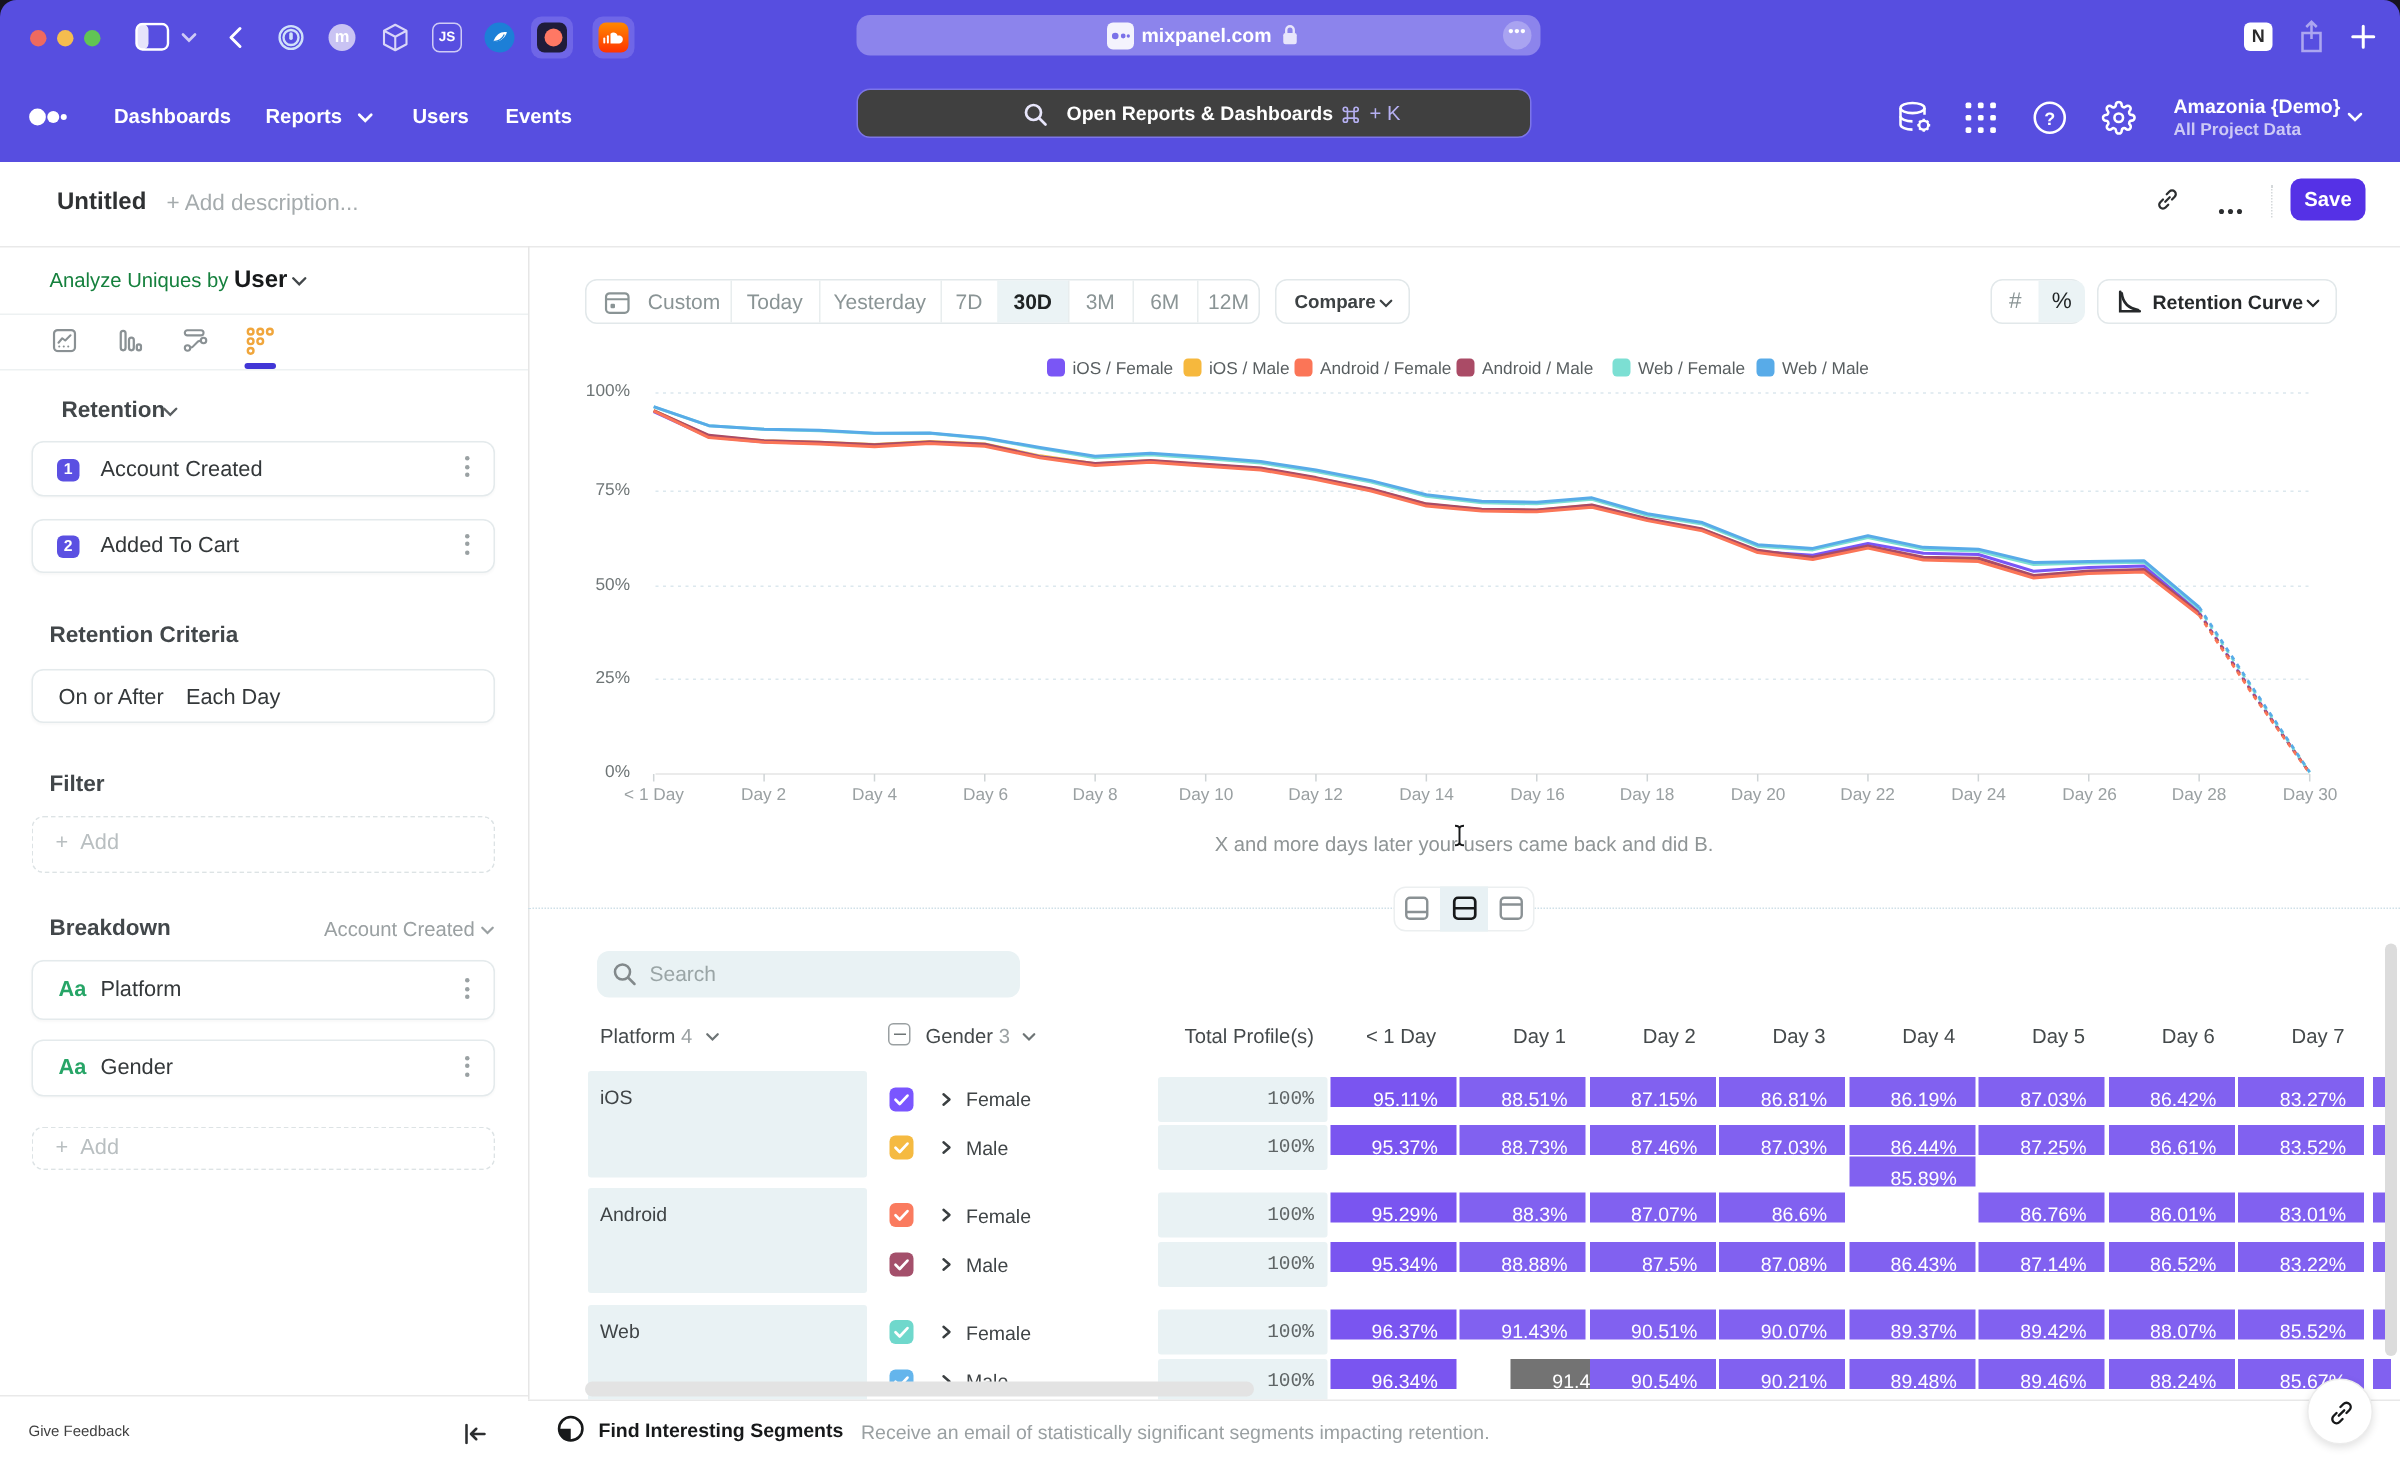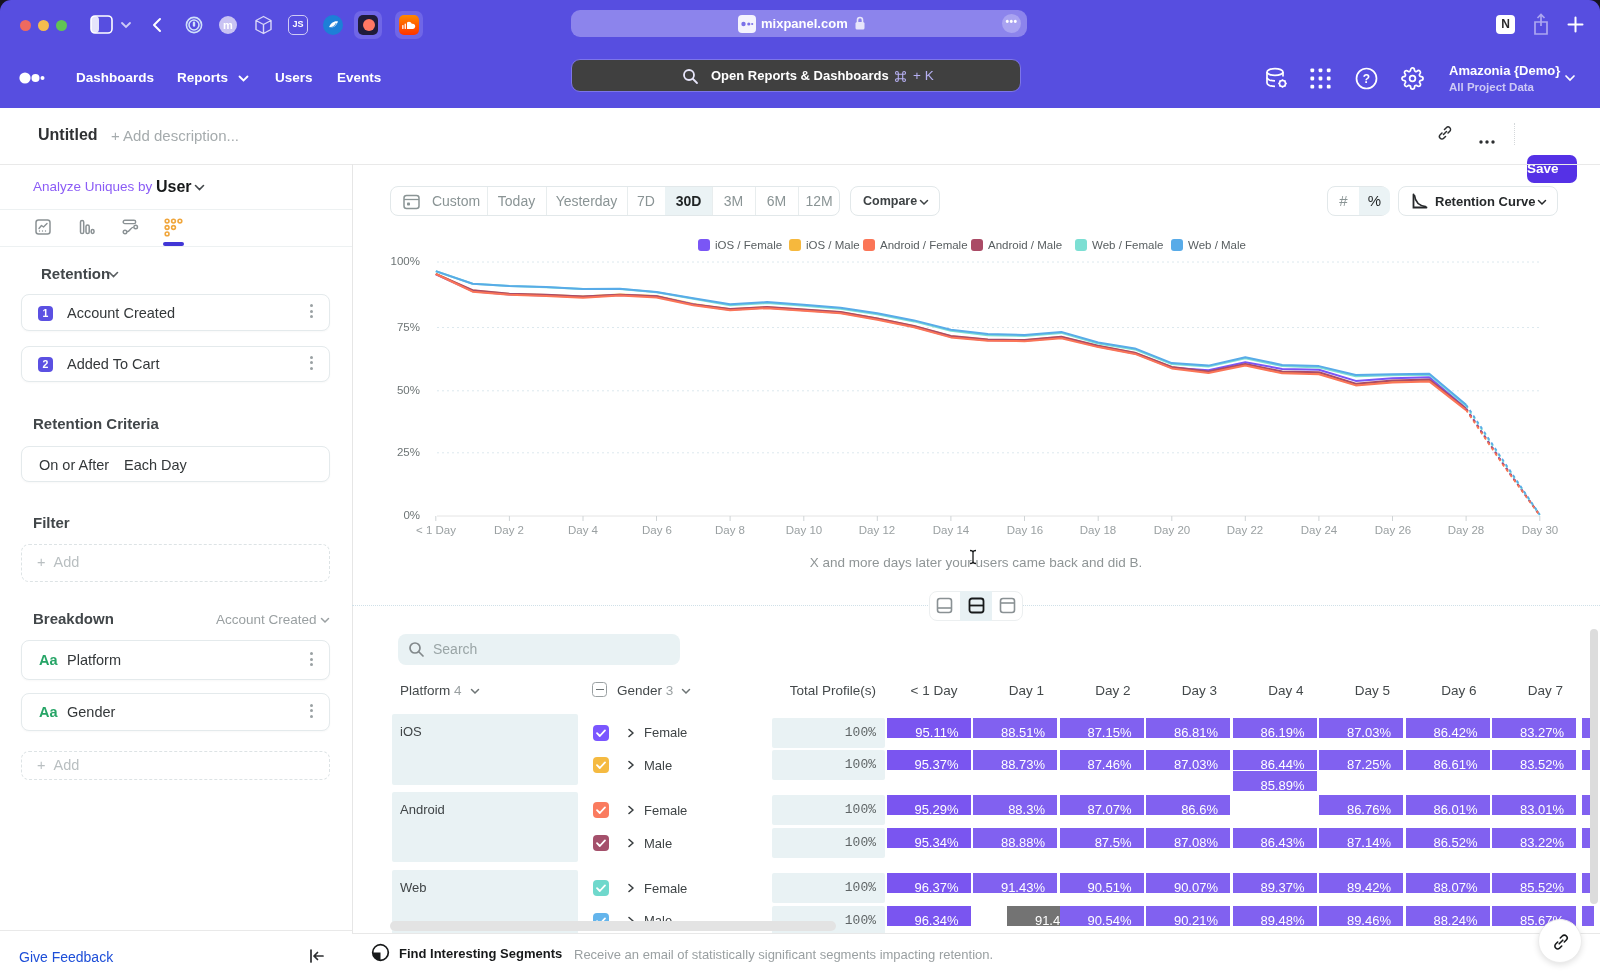--- a/index.html
+++ b/index.html
@@ -15,21 +15,21 @@
 .navlink{position:absolute;top:70px;color:#fff;font-size:13.5px;font-weight:bold;}
 .srch{position:absolute;left:571px;top:59px;width:450px;height:33px;background:#404040;border:1px solid #7d75e9;border-radius:9px;}
 .srch .t1{position:absolute;left:139px;top:8px;color:#fff;font-size:13px;font-weight:bold;}
 .srch .t2{position:absolute;top:8px;color:#b6b0f2;font-size:13.5px;}
 .acct1{position:absolute;left:1449px;top:63px;color:#fff;font-size:13px;font-weight:bold;}
 .acct2{position:absolute;left:1449px;top:81px;color:#cdc9f5;font-size:11.5px;font-weight:bold;}
 
 .toolbar{position:absolute;left:0;top:108px;width:1600px;height:56px;background:#fff;}
 .untitled{position:absolute;left:38px;top:126px;font-size:16px;font-weight:bold;color:#2f3133;}
 .adddesc{position:absolute;left:111px;top:127px;font-size:15px;color:#a5abad;}
-.save{position:absolute;left:1527px;top:119px;width:50px;height:28px;background:#5531E6;color:#fff;font-size:13.5px;font-weight:bold;text-align:left;line-height:28px;border-radius:7px;margin-top:36px;}
+.save{position:absolute;left:1527px;top:119px;width:50px;height:28px;background:#5531E6;color:#fff;font-size:13.5px;font-weight:bold;text-align:center;line-height:28px;border-radius:7px;}
 .hdiv{position:absolute;background:#e9e9e9;}
 
 .sbh{position:absolute;font-size:15px;font-weight:bold;color:#42474a;}
 .card{position:absolute;left:21px;width:309px;background:#fff;border:1px solid #e4eaec;border-radius:8px;box-shadow:0 1px 2px rgba(0,0,0,0.03);}
 .badge{position:absolute;left:16px;top:10.5px;width:15px;height:15px;background:#5B50E2;border-radius:4px;color:#fff;font-size:10.5px;font-weight:bold;text-align:center;line-height:15px;}
 .ctext{position:absolute;left:45px;top:9.5px;font-size:14.5px;color:#34383a;}
 .kebab{position:absolute;right:16px;top:50%;margin-top:-8px;width:3px;height:16px;}
 .kebab i{display:block;width:3px;height:3px;border-radius:50%;background:#9aa1a3;margin-bottom:2.6px;}
 .dashadd{position:absolute;left:21px;width:309px;height:38px;border:1.5px dashed #dde3e5;border-radius:8px;color:#b9bfc1;font-size:14.5px;}
 .dashadd span{position:absolute;left:15px;top:9px;}
@@ -198,21 +198,21 @@
 <div class="abs" style="left:1479px;top:130px;width:16px;height:4px;"><svg width="16" height="4">
       <circle cx="2" cy="2" r="1.7" fill="#2c2e30"></circle>
       <circle cx="8" cy="2" r="1.7" fill="#2c2e30"></circle>
       <circle cx="14" cy="2" r="1.7" fill="#2c2e30"></circle>
     </svg></div>
 <div class="abs" style="left:1514px;top:123px;width:1px;height:22px;border-left:1px dotted #d4d8da;"></div>
 <div class="save">Save</div>
 <div class="hdiv" style="left:0;top:163.5px;width:1600px;height:1px;"></div>
 <div class="hdiv" style="left:352px;top:164px;width:1px;height:812px;background:#e6e6e6"></div>
 
-<div class="sbh" style="left:33px;top:179px;font-weight:normal;color:#8b5cf6;font-size:13.5px">Analyze Uniques by</div>
+<div class="sbh" style="left:33px;top:179px;font-weight:normal;color:#15803d;font-size:13.5px">Analyze Uniques by</div>
 <div class="sbh" style="left:156px;top:178px;color:#17191a;font-size:16px">User</div>
 <svg class="abs" style="left:194px;top:184px" width="11" height="8" viewBox="0 0 11 8">
     <path d="M1.5 1.5 L5.5 5.5 L9.5 1.5" stroke="#42474a" stroke-width="1.6" fill="none" stroke-linecap="round"></path>
   </svg>
 <div class="hdiv" style="left:0;top:209px;width:352px;height:1px;background:#edf1f2"></div>
 <svg class="abs" style="left:35px;top:219px" width="16" height="16" viewBox="0 0 16 16">
     <rect x="1" y="1" width="14" height="14" rx="2.5" fill="none" stroke="#8a9194" stroke-width="1.5"></rect>
     <path d="M4 9.5 L6.5 6.5 L8.5 8 L12 4.5" fill="none" stroke="#8a9194" stroke-width="1.4" stroke-linecap="round" stroke-linejoin="round"></path>
     <g fill="#8a9194">
       <circle cx="4.5" cy="12" r="0.7"></circle>
@@ -298,21 +298,21 @@
     <div class="kebab">
       <i></i>
       <i></i>
       <i></i>
     </div>
   </div>
 <div class="dashadd" style="top:750.5px;height:29px">
     <span style="top:5px">+&nbsp;&nbsp;Add</span>
   </div>
 <div class="hdiv" style="left:0;top:929.5px;width:352px;height:1px;"></div>
-<div class="abs" style="left:19px;top:949px;font-size:14px;color:#1d4ed8">Give Feedback</div>
+<div class="abs" style="left:19px;top:949px;font-size:10px;color:#404040">Give Feedback</div>
 <svg class="abs" style="left:309px;top:949px" width="16" height="14" viewBox="0 0 16 14">
     <path d="M2 1 V13 M14 7 H5 M8.5 3.5 L5 7 L8.5 10.5" stroke="#2c2e30" stroke-width="1.7" fill="none" stroke-linecap="round" stroke-linejoin="round"></path>
   </svg>
 
 <div class="seg">
  <svg class="abs" style="left:12px;top:6px" width="17" height="17" viewBox="0 0 17 17">
       <rect x="1" y="2.5" width="15" height="13" rx="2.5" fill="none" stroke="#8a9495" stroke-width="1.5"></rect>
       <path d="M1 6.5 H16" stroke="#8a9495" stroke-width="1.3"></path>
       <rect x="4" y="9.5" width="3" height="3" rx="0.8" fill="#8a9495"></rect>
     </svg>

